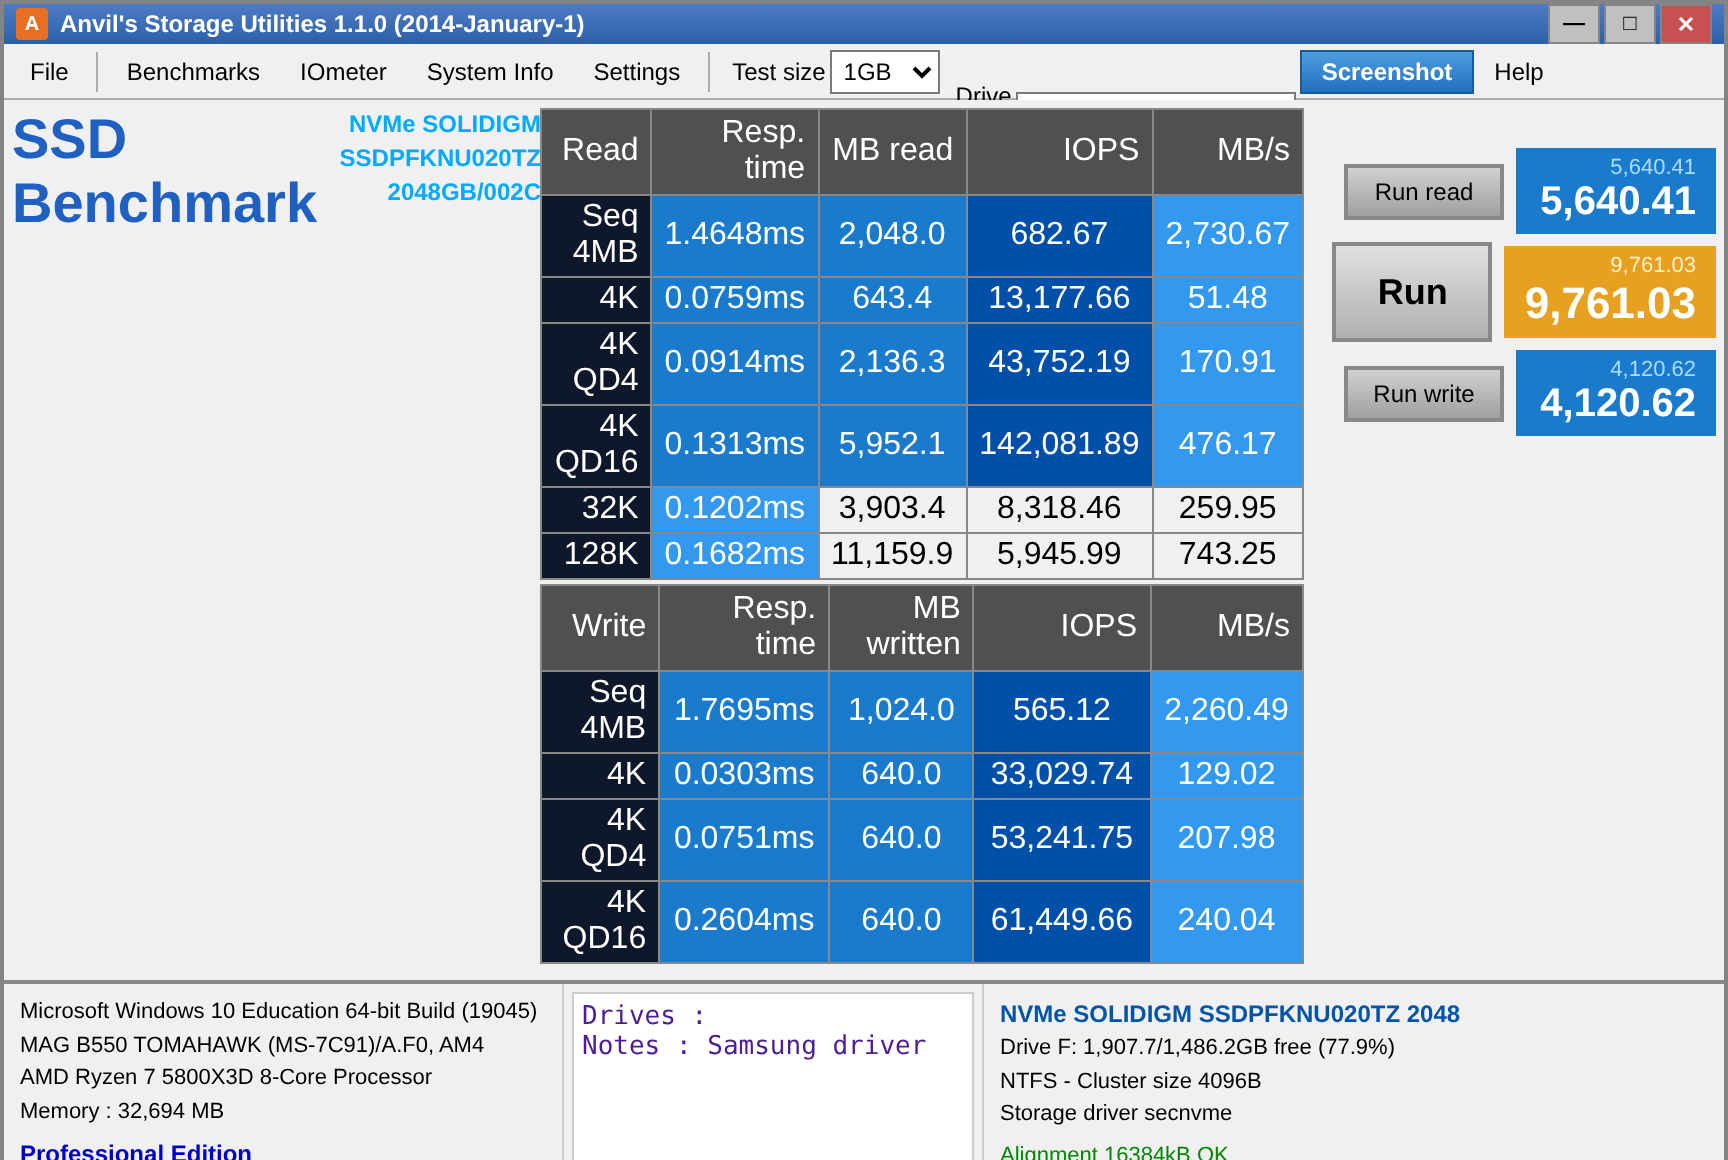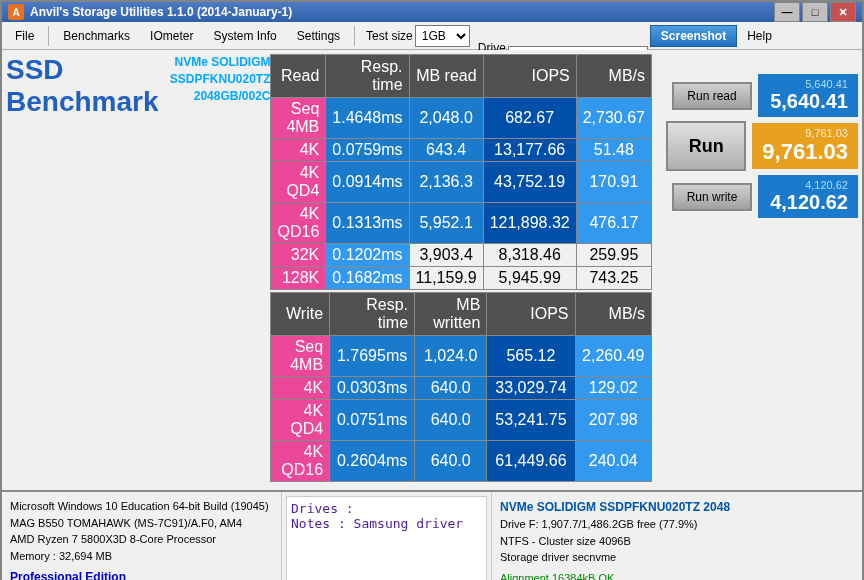--- a/index.html
+++ b/index.html
@@ -151,21 +151,21 @@
       border: 1px solid #888;
       font-weight: normal;
     }
     .bench-table th:first-child { text-align: right; }
     .bench-table td {
       padding: 2px 6px;
       text-align: center;
       border: 1px solid #888;
     }
     .row-label {
-      background: #ec4899;
+      background: #0f172a;
       color: white;
       text-align: right !important;
     }
     .blue-cell { background: #1a7acc; color: white; }
     .dark-blue-cell { background: #0050aa; color: white; }
     .light-blue-cell { background: #3399ee; color: white; }
     .right-panel {
       width: 200px;
       display: flex;
       flex-direction: column;
@@ -355,21 +355,21 @@
               <td class="row-label">4K QD4</td>
               <td class="blue-cell">0.0914ms</td>
               <td class="blue-cell">2,136.3</td>
               <td class="dark-blue-cell">43,752.19</td>
               <td class="light-blue-cell">170.91</td>
             </tr>
             <tr>
               <td class="row-label">4K QD16</td>
               <td class="blue-cell">0.1313ms</td>
               <td class="blue-cell">5,952.1</td>
-              <td class="dark-blue-cell">121,898.32</td>
+              <td class="dark-blue-cell">142,081.89</td>
               <td class="light-blue-cell">476.17</td>
             </tr>
             <tr>
               <td class="row-label">32K</td>
               <td class="light-blue-cell">0.1202ms</td>
               <td class="">3,903.4</td>
               <td class="">8,318.46</td>
               <td class="">259.95</td>
             </tr>
             <tr>

